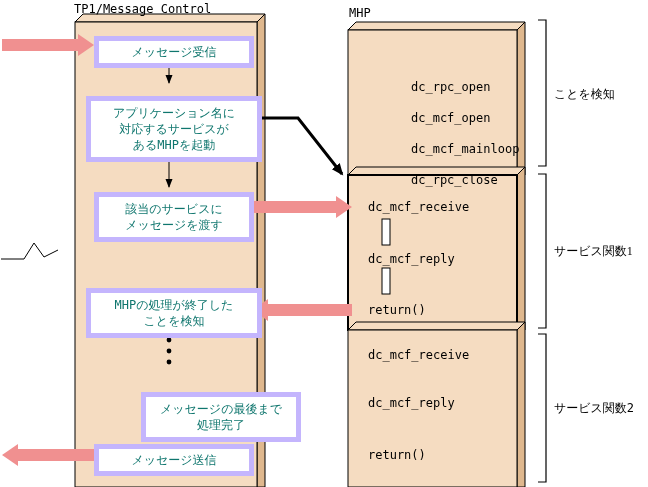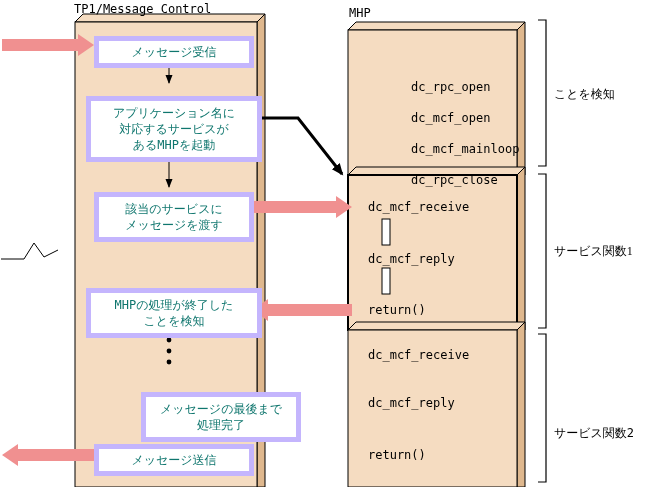--- a/index.html
+++ b/index.html
@@ -114,15 +114,15 @@
   <div class="txt" style="left:368px;top:200px;">dc_mcf_receive</div>
   <div class="txt" style="left:368px;top:252px;">dc_mcf_reply</div>
   <div class="txt" style="left:368px;top:303px;">return()</div>
 
   <div class="txt" style="left:368px;top:348px;">dc_mcf_receive</div>
   <div class="txt" style="left:368px;top:396px;">dc_mcf_reply</div>
   <div class="txt" style="left:368px;top:448px;">return()</div>
 
   <div class="txt" style="left:554px;top:87px;">ことを検知</div>
   <div class="txt" style="left:554px;top:244px;font-family:Liberation Serif, serif;">サービス関数1</div>
-  <div class="txt" style="left:554px;top:401px;margin-top:25px;">サービス関数2</div>
+  <div class="txt" style="left:554px;top:401px;">サービス関数2</div>
 
 </div>
 
 </body></html>

